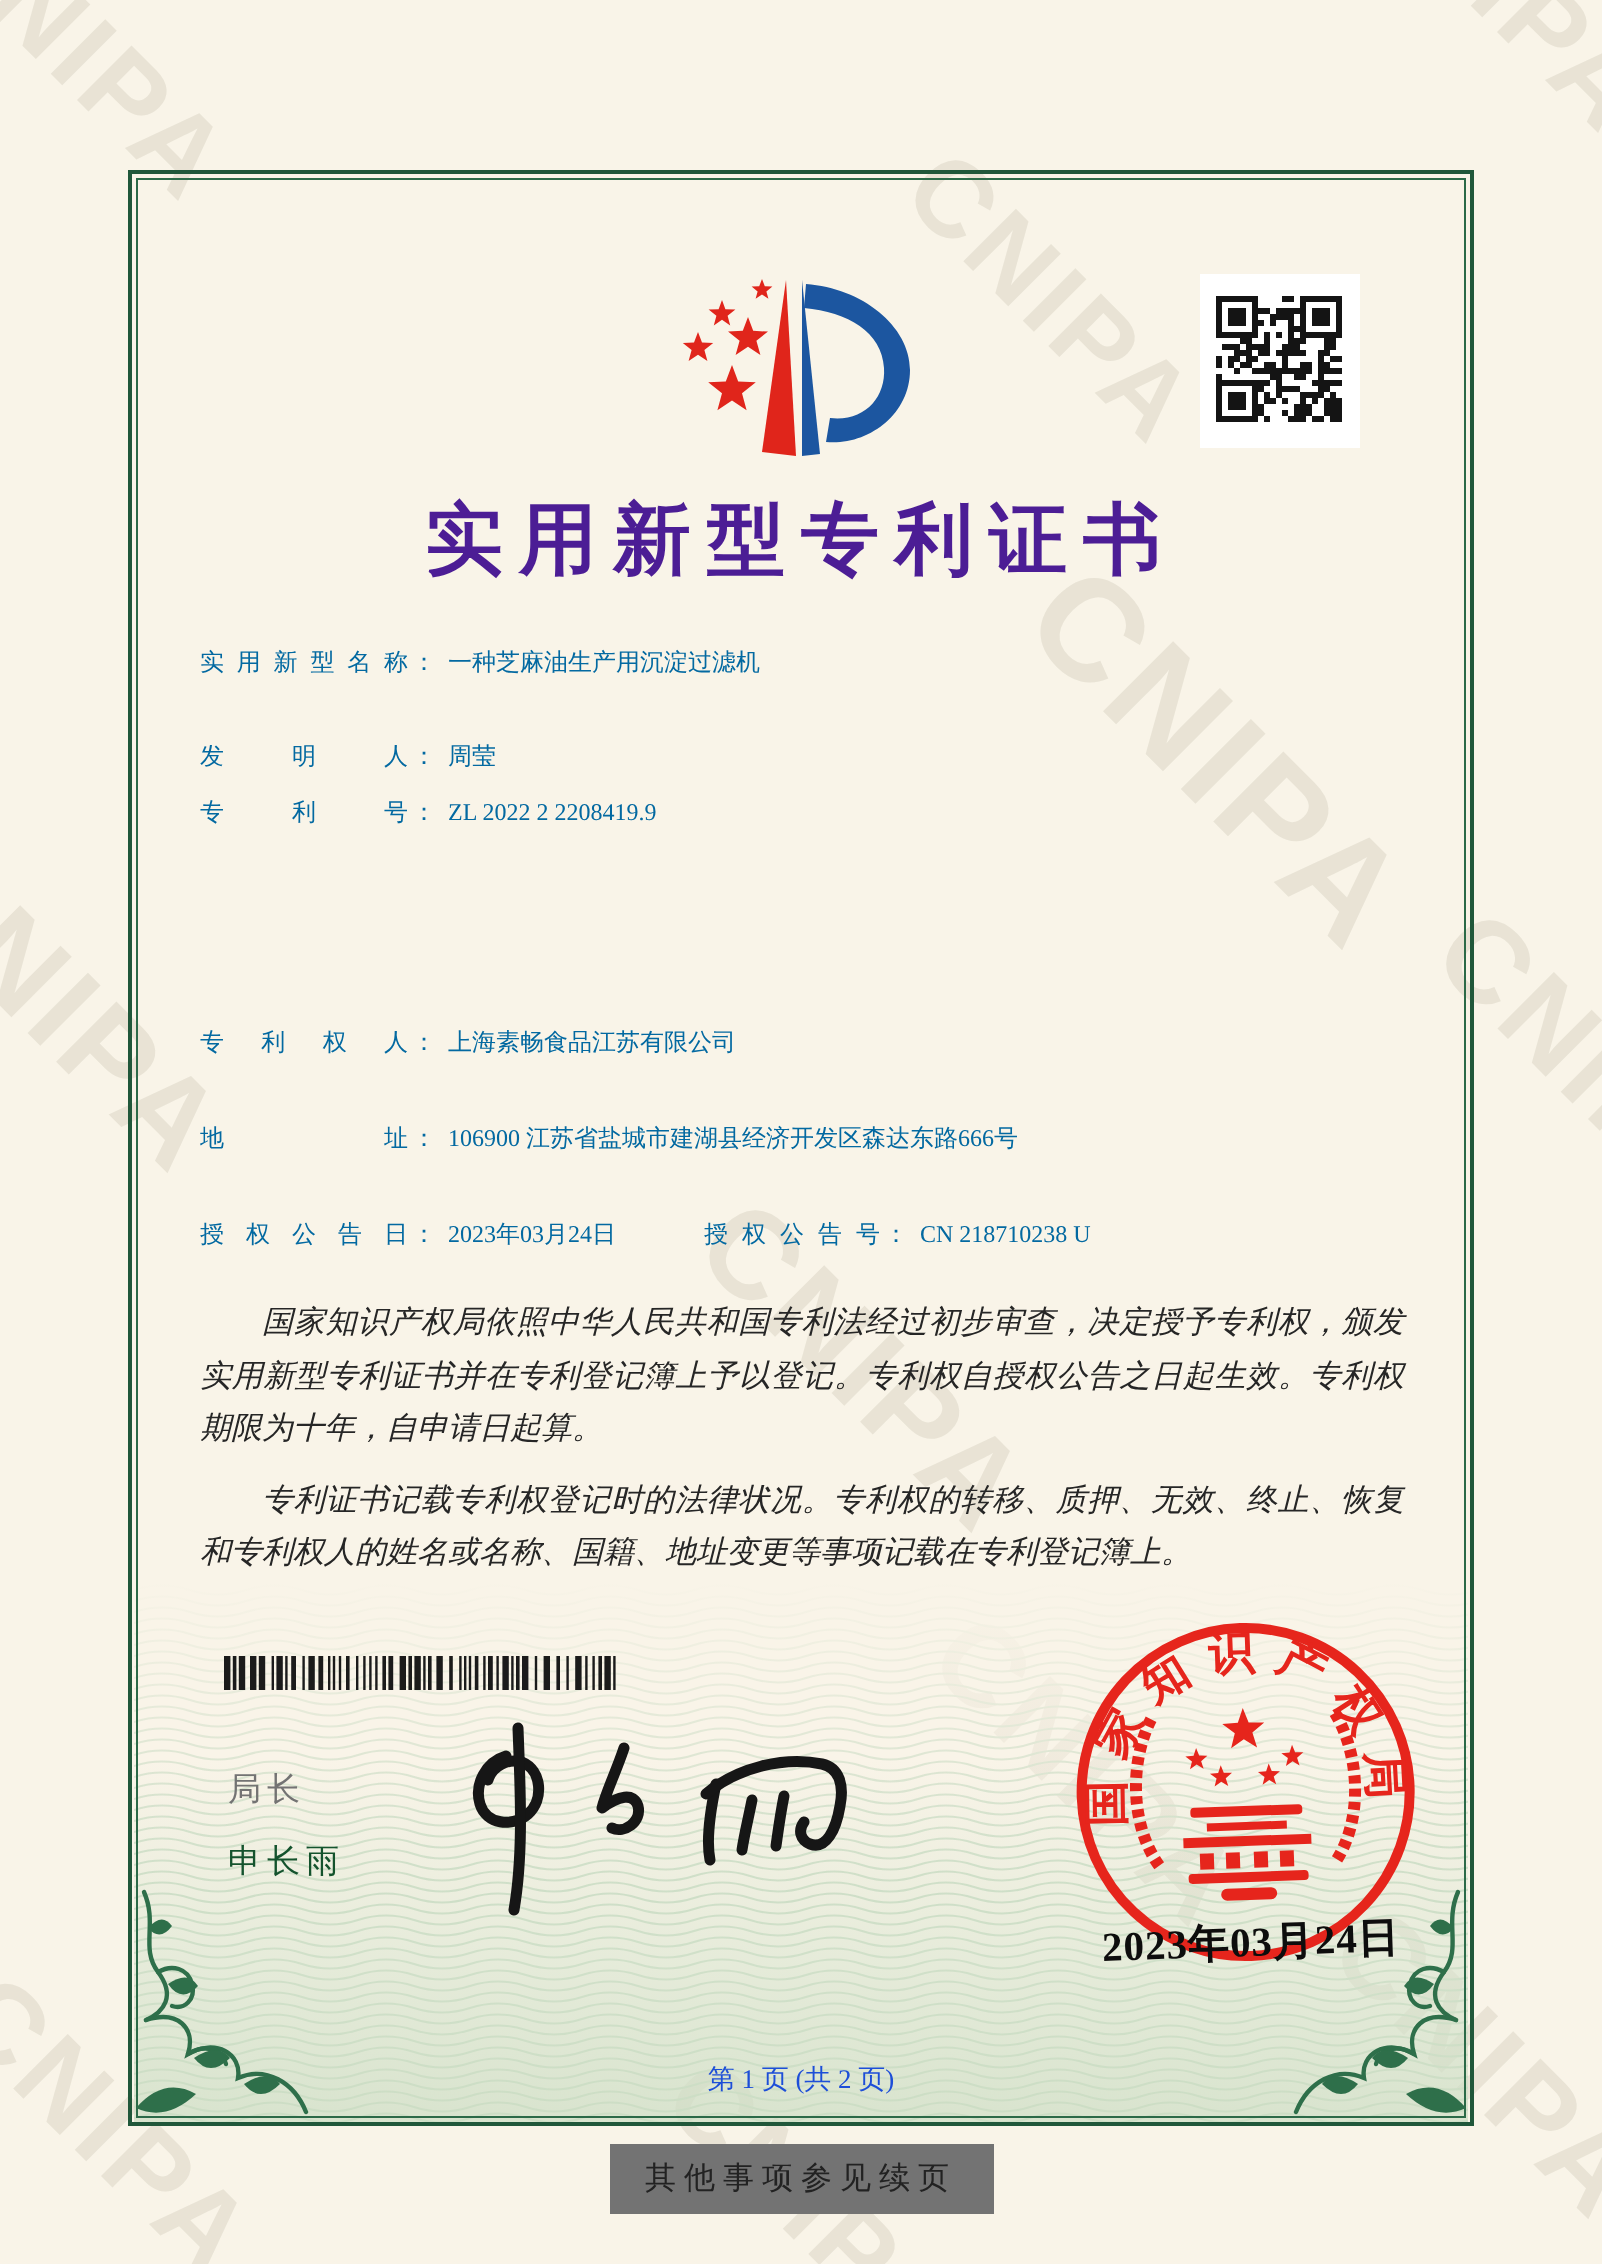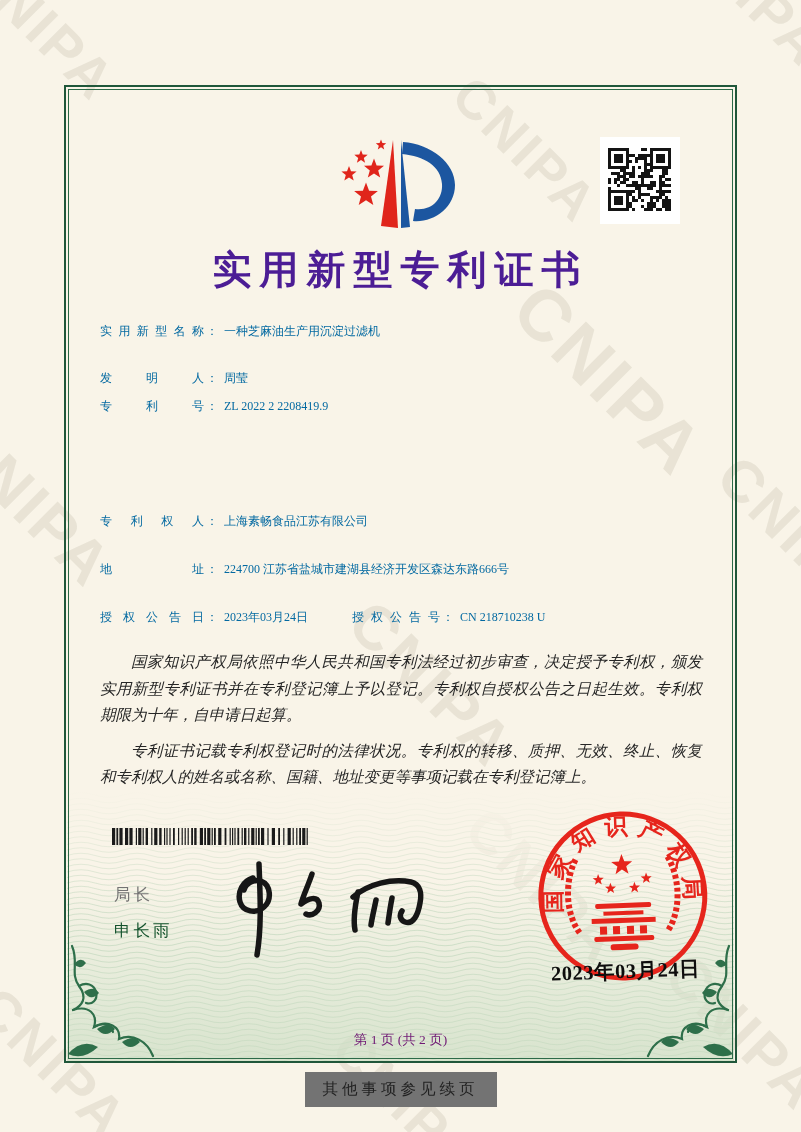--- a/index.html
+++ b/index.html
@@ -47,21 +47,21 @@
   .barcode{position:absolute;left:112px;top:828px;z-index:3;}
 
   .sig-title{position:absolute;left:114px;top:884px;font-size:16.5px;letter-spacing:3px;color:#737373;
              font-family:"Liberation Sans","DejaVu Sans",sans-serif;z-index:3;}
   .sig-name{position:absolute;left:114px;top:920px;font-size:16.5px;letter-spacing:3px;color:#14532d;
             font-family:"Liberation Sans","DejaVu Sans",sans-serif;z-index:3;}
   .signature{position:absolute;left:215px;top:852px;z-index:4;}
 
   .seal{position:absolute;left:533px;top:806px;z-index:5;}
 
-  .pagenum{position:absolute;top:1031px;left:64px;width:673px;text-align:center;font-size:13.5px;color:#701a75;z-index:3;}
+  .pagenum{position:absolute;top:1031px;left:64px;width:673px;text-align:center;font-size:13.5px;color:#1d4ed8;z-index:3;}
   .cont{position:absolute;top:1072px;left:50%;transform:translateX(-50%);background:#737373;
         padding:7px 18px;font-size:15.5px;letter-spacing:4px;color:#222;z-index:3;white-space:nowrap;}
 </style>
 </head>
 <body>
 
 <div class="page">
 
   <div class="wm" style="left:-52px;top:-8px;font-size:56px;">CNIPA</div>
   <div class="wm" style="left:658px;top:-42px;font-size:56px;">CNIPA</div>
@@ -440,21 +440,21 @@
   <div class="frow" style="top:370px">
     <span class="flab">发明人</span><span class="fcolon">：</span><span class="fval">周莹</span>
   </div>
   <div class="frow" style="top:398px">
     <span class="flab">专利号</span><span class="fcolon">：</span><span class="fval">ZL 2022 2 2208419.9</span>
   </div>
   <div class="frow" style="top:513px">
     <span class="flab">专利权人</span><span class="fcolon">：</span><span class="fval">上海素畅食品江苏有限公司</span>
   </div>
   <div class="frow" style="top:561px">
-    <span class="flab">地址</span><span class="fcolon">：</span><span class="fval">224700 江苏省盐城市建湖县经济开发区森达东路666号</span>
+    <span class="flab">地址</span><span class="fcolon">：</span><span class="fval">106900 江苏省盐城市建湖县经济开发区森达东路666号</span>
   </div>
   <div class="frow" style="top:609px">
     <span class="flab">授权公告日</span><span class="fcolon">：</span><span class="fval">2023年03月24日</span>
     <span class="fgroup2">
       <span class="flab">授权公告号</span><span class="fcolon">：</span><span class="fval">CN 218710238 U</span>
     </span>
   </div>
 
   <div class="bodytext">
     <p>国家知识产权局依照中华人民共和国专利法经过初步审查，决定授予专利权，颁发实用新型专利证书并在专利登记簿上予以登记。专利权自授权公告之日起生效。专利权期限为十年，自申请日起算。</p>

